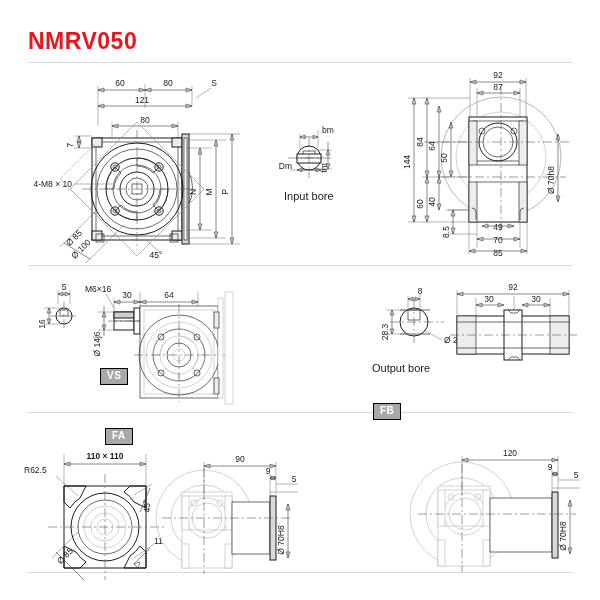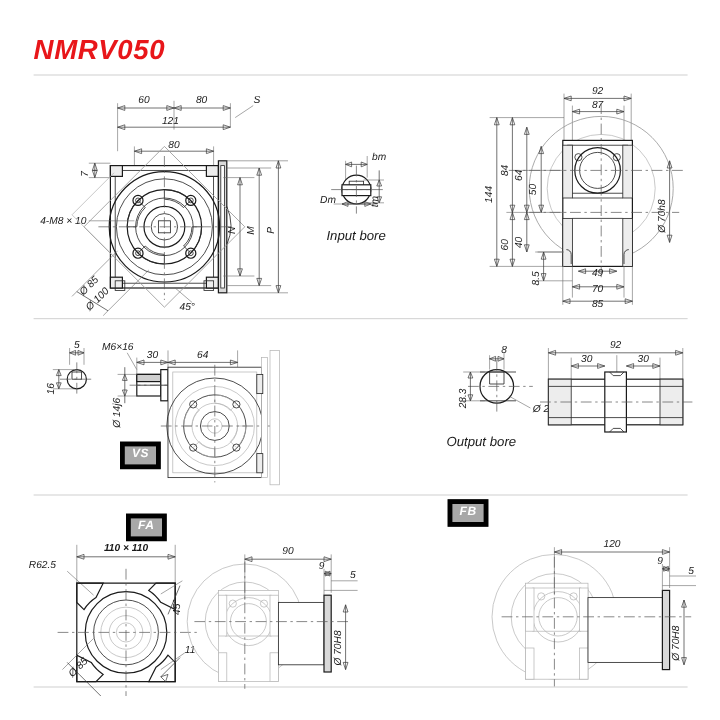--- a/index.html
+++ b/index.html
@@ -4,21 +4,21 @@
 <style>
   html,body{margin:0;padding:0;}
   body{
     width:600px;height:600px;
     background:#ffffff;
     font-family:"Liberation Sans", sans-serif;
     color:#111;
     overflow:hidden;
     position:relative;
   }
-  .page{position:relative;width:600px;height:492px;font-style:italic;}
+  .page{position:relative;width:600px;height:492px;}
 
   
   .title{
     position:absolute;left:28px;top:28px;
     font-size:23px;font-weight:bold;
     color:#e8161a;
     letter-spacing:0.5px;
   }
   .rule{
     position:absolute;left:28px;width:545px;height:1px;
@@ -55,21 +55,21 @@
   .tx.lbl{font-size:11px;}
 
   
   .badge{
     position:absolute;
     background:#a8a8a8;color:#ffffff;
     font-size:10px;font-weight:bold;
     padding:1px 6px 2px 6px;
     letter-spacing:0.5px;
     line-height:12px;
-    border:4px solid #000000;
+    border:1px solid #000000;
   }
 </style>
 </head>
 <body>
 
 <div class="page">
 
   <div class="title">NMRV050</div>
   <div class="rule r1"></div>
   <div class="rule r2"></div>
@@ -189,21 +189,21 @@
     <path class="dim" d="M216,176 l-2,-6 h4 z" fill="#3a3a3a"></path>
     <text class="tx" x="212" y="130" transform="rotate(-90 212 130)">M</text>
 
     <line class="dim" x1="232" y1="72" x2="232" y2="182"></line>
     <path class="dim" d="M232,72 l-2,6 h4 z" fill="#3a3a3a"></path>
     <path class="dim" d="M232,182 l-2,-6 h4 z" fill="#3a3a3a"></path>
     <text class="tx" x="228" y="130" transform="rotate(-90 228 130)">P</text>
   </svg>
   </div>
 
-  <div class="dwg" style="left:258px;top:112px;">
+  <div class="dwg" style="left:270px;top:112px;">
   <svg width="130" height="100" viewBox="0 0 130 100">
 
     <line class="ext" x1="30" y1="22" x2="30" y2="38"></line>
     <line class="ext" x1="48" y1="18" x2="48" y2="36"></line>
     <line class="dim" x1="30" y1="25" x2="48" y2="25"></line>
     <path class="dim" d="M30,25 l5,-2 v4 z" fill="#3a3a3a"></path>
     <path class="dim" d="M48,25 l-5,-2 v4 z" fill="#3a3a3a"></path>
     <text class="tx" x="58" y="21">bm</text>
 
     <circle class="ln" cx="39" cy="46" r="12"></circle>
@@ -548,21 +548,21 @@
     <line class="ext" x1="248" y1="52" x2="276" y2="52"></line>
     <text class="tx" x="272" y="42">5</text>
 
     <line class="dim" x1="266" y1="64" x2="266" y2="118"></line>
     <path class="dim" d="M266,64 l-2,6 h4 z" fill="#3a3a3a"></path>
     <path class="dim" d="M266,118 l-2,-6 h4 z" fill="#3a3a3a"></path>
     <text class="tx" x="262" y="100" transform="rotate(-90 262 100)">Ø 70H8</text>
   </svg>
   </div>
 
-  <div class="badge" style="left:373px;top:416px;">FB</div>
+  <div class="badge" style="left:373px;top:403px;">FB</div>
   <div class="dwg" style="left:390px;top:440px;">
   <svg width="225" height="130" viewBox="0 0 225 130">
     <circle class="ln-gg" cx="72" cy="74" r="52"></circle>
     <circle class="ln-gg" cx="72" cy="74" r="36"></circle>
     <rect class="ln-gg fillw" x="48" y="46" width="52" height="80"></rect>
     <circle class="ln-gg" cx="75" cy="74" r="21"></circle>
     <circle class="ln-gg" cx="75" cy="74" r="16"></circle>
     <rect class="ln-gg" x="54" y="50" width="40" height="36"></rect>
     <circle class="ln-gg" cx="61" cy="57" r="3"></circle>
     <circle class="ln-gg" cx="88" cy="57" r="3"></circle>

